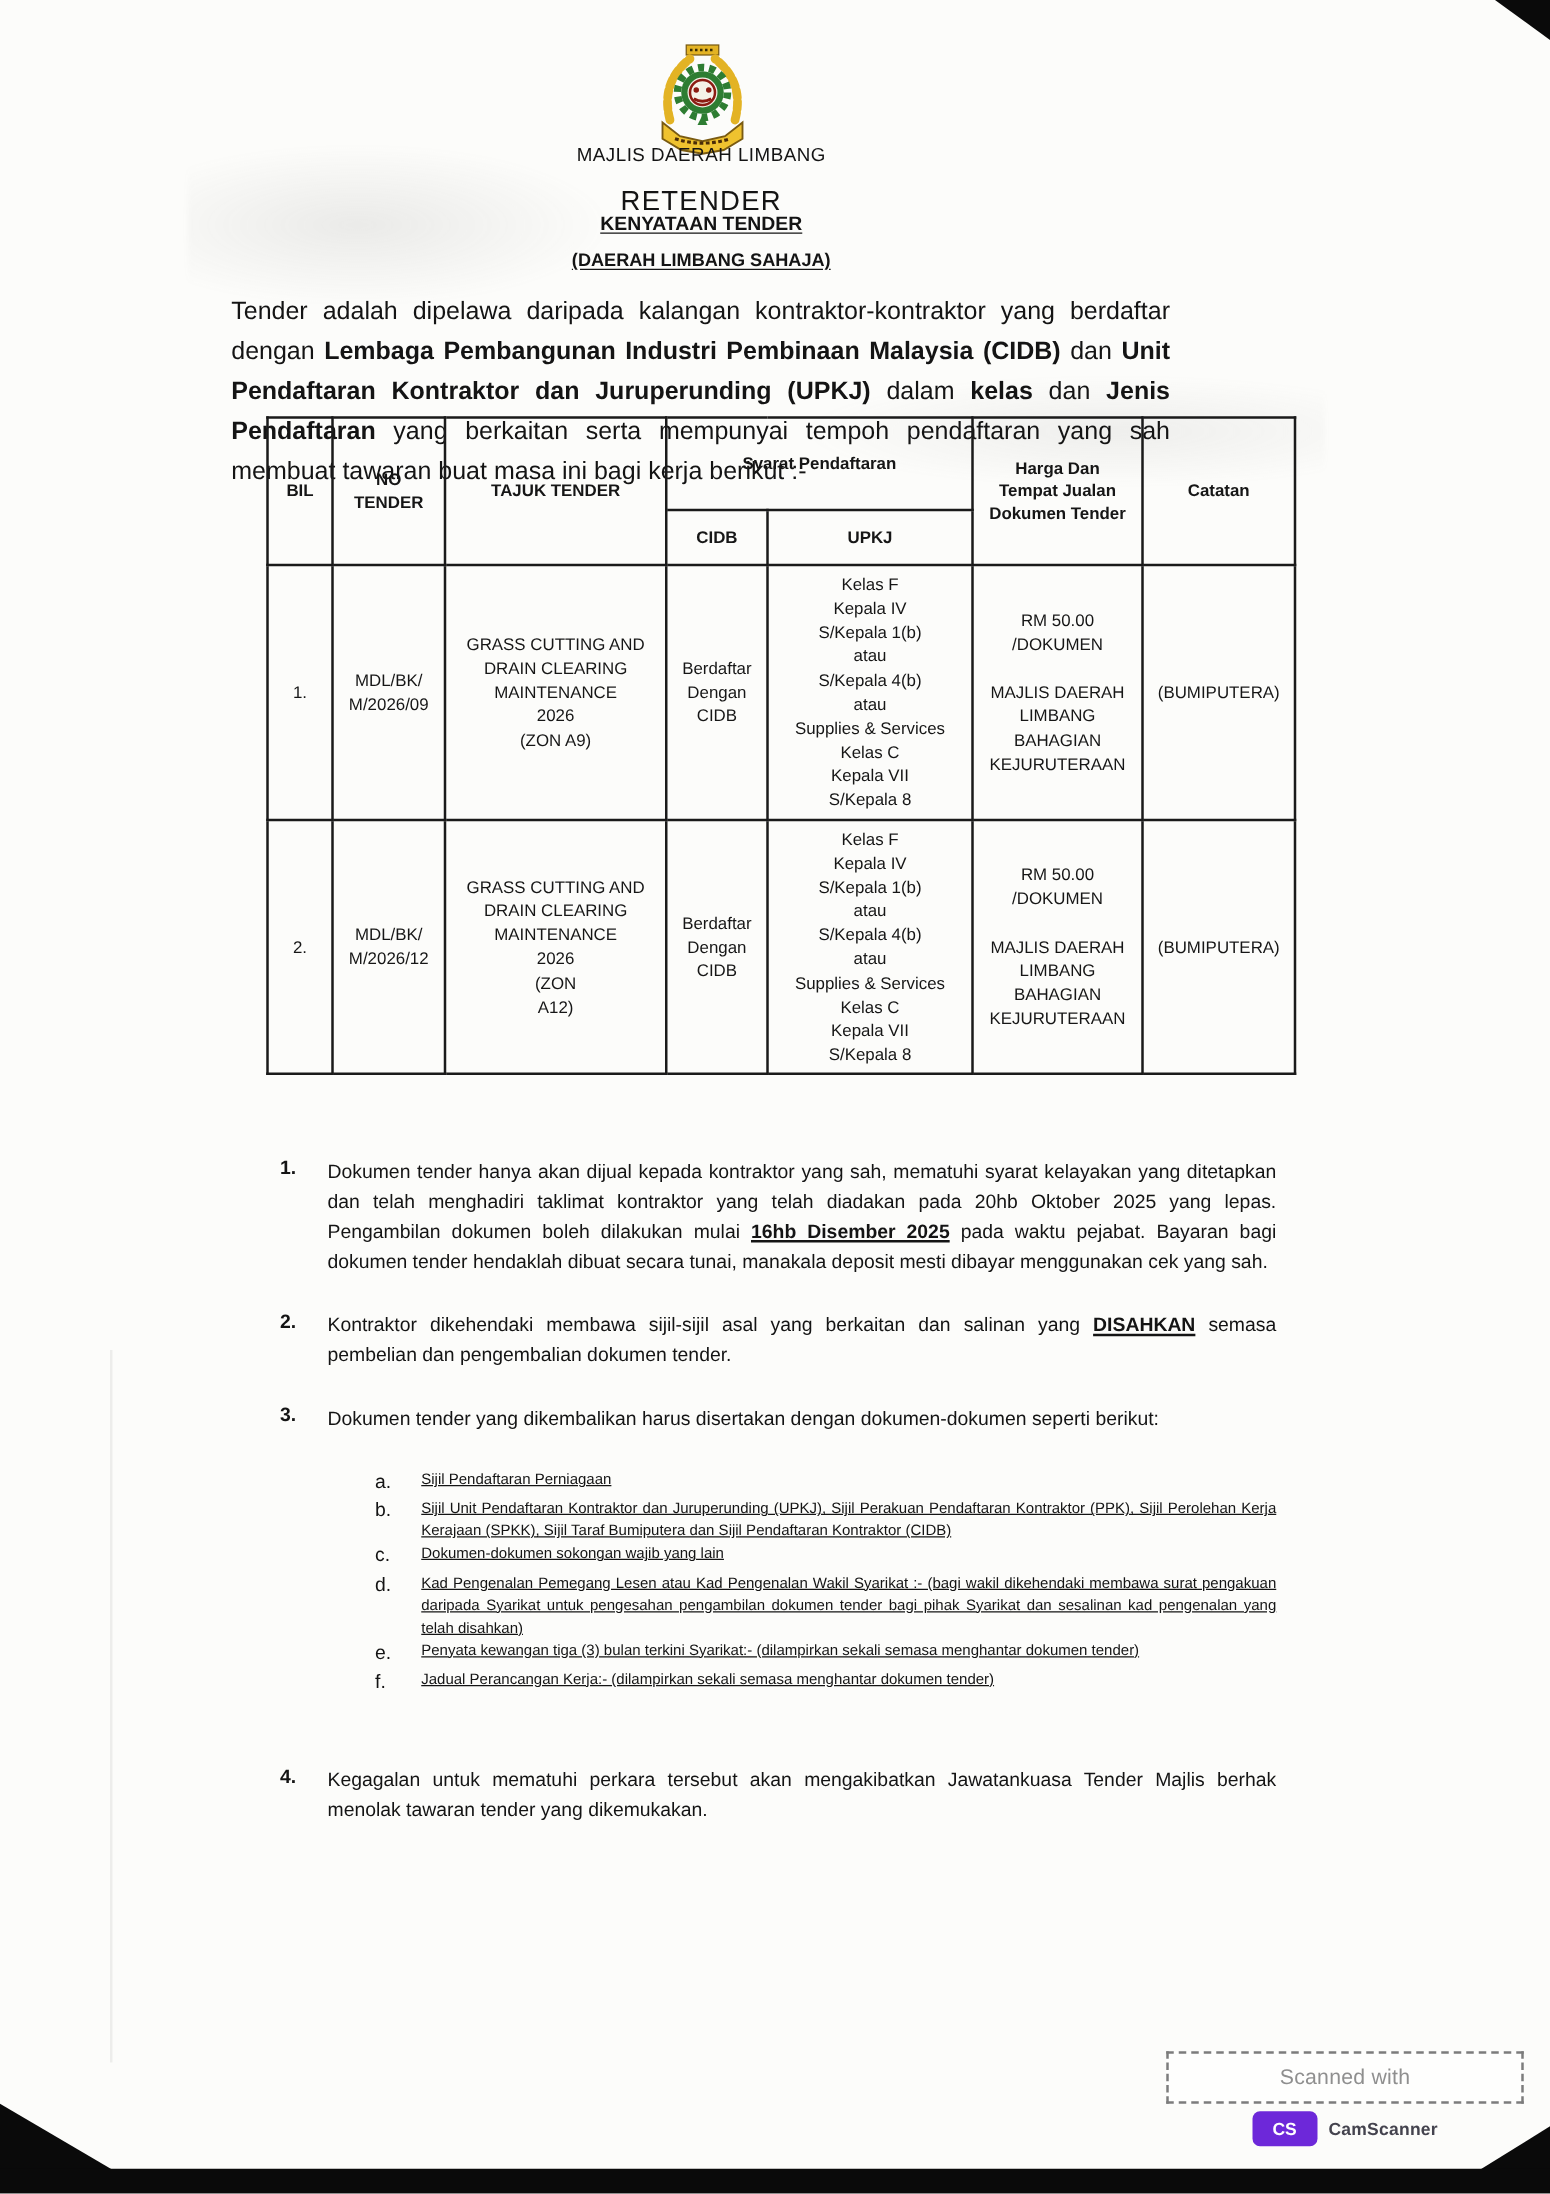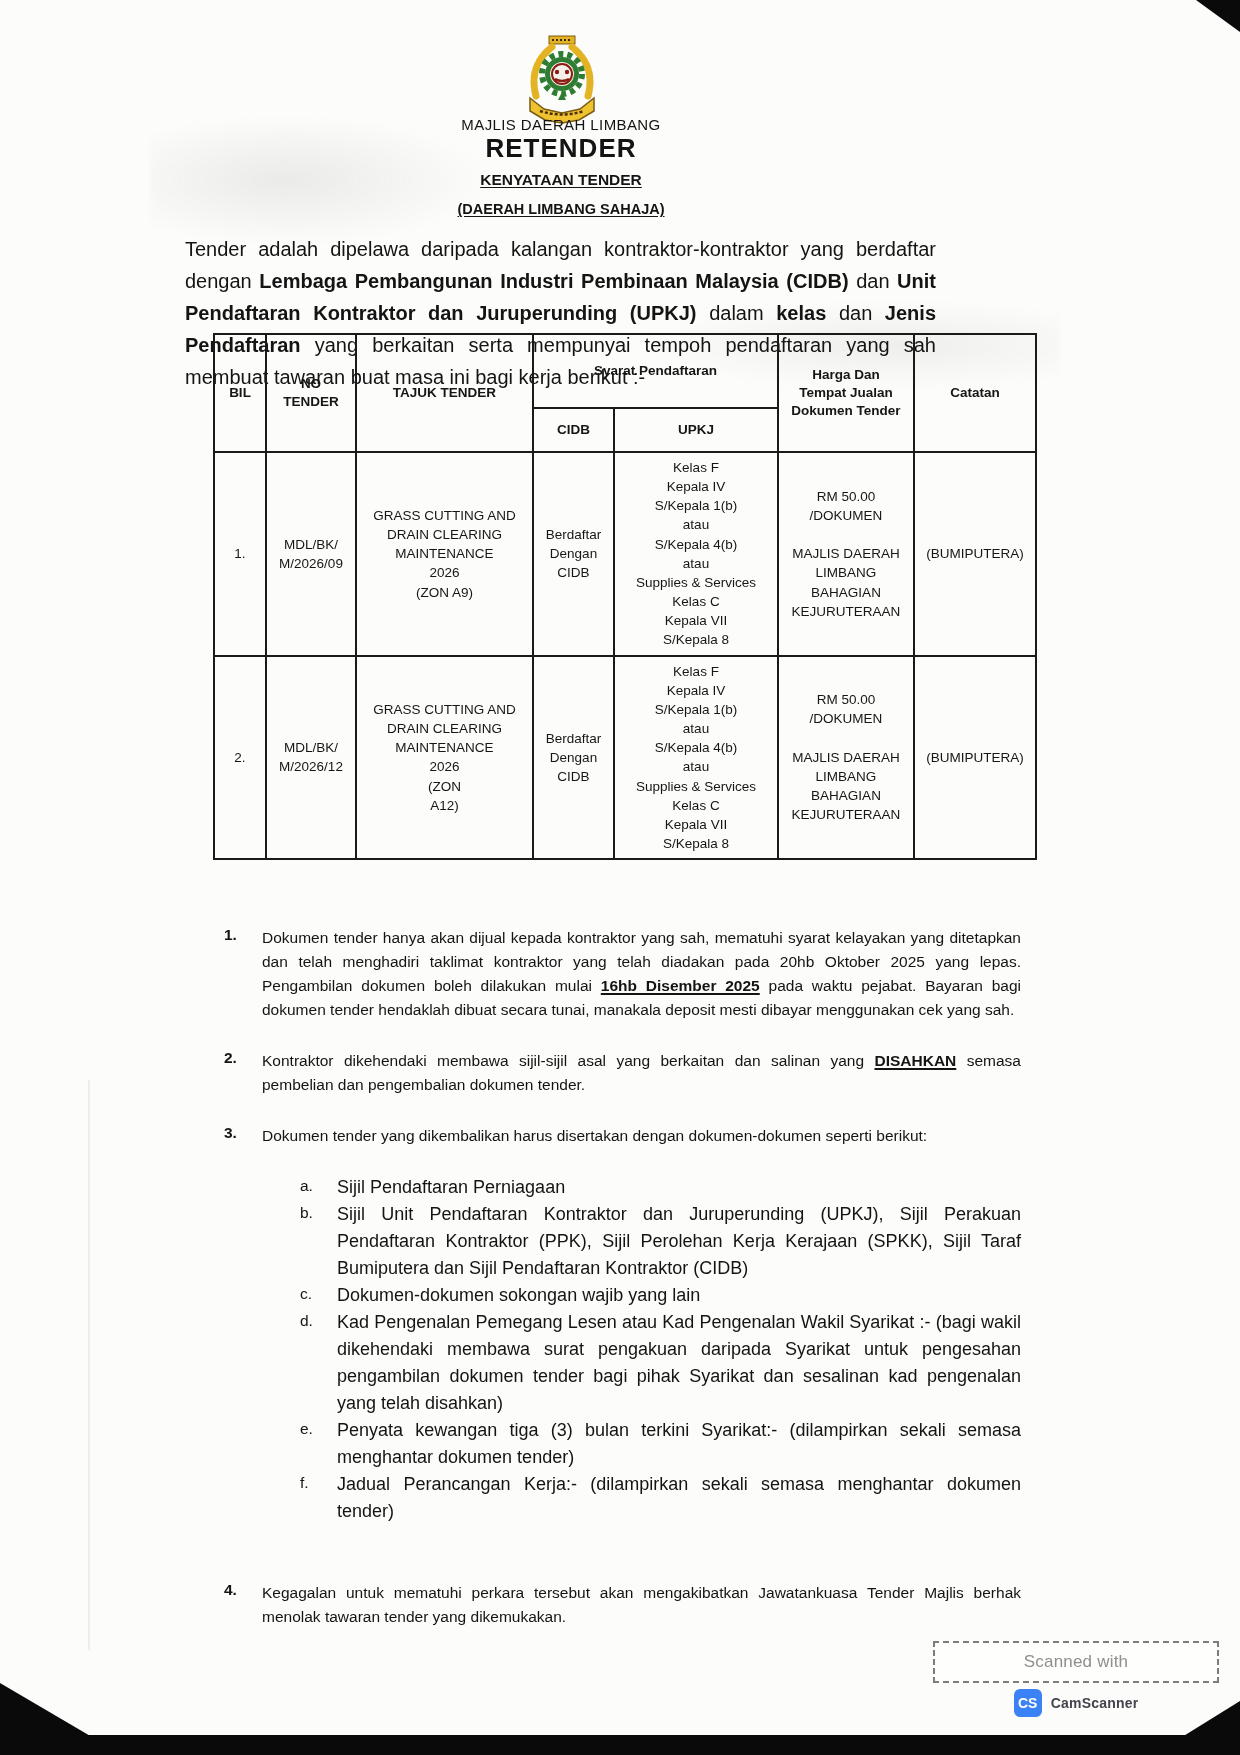--- a/index.html
+++ b/index.html
@@ -19,21 +19,21 @@
   .smudge{position:absolute;pointer-events:none;}
   .smudge.s1{left:150px;top:115px;width:340px;height:130px;
     background:radial-gradient(ellipse at 40% 50%,rgba(110,110,110,.12),transparent 70%);filter:blur(2px);}
   .smudge.s2{left:640px;top:300px;width:420px;height:90px;
     background:radial-gradient(ellipse at 60% 50%,rgba(120,120,120,.10),transparent 70%);filter:blur(2px);}
   .fold-line{position:absolute;left:88px;top:1080px;width:2px;height:570px;background:rgba(0,0,0,.06);}
   
   .crest{position:absolute;left:522px;top:34px;}
   .center-block{position:absolute;left:185px;width:752px;text-align:center;}
   .org-name{top:116px;font-size:15px;font-weight:400;letter-spacing:.4px;}
-  .doc-title{top:133px;font-size:26px;font-weight:700;letter-spacing:1px;}
+  .doc-title{top:148px;font-size:22px;font-weight:400;letter-spacing:1px;}
   .doc-sub1{top:171px;font-size:15.5px;font-weight:700;text-decoration:underline;text-underline-offset:2px;}
   .doc-sub2{top:201px;font-size:14.5px;font-weight:700;text-decoration:underline;text-underline-offset:2px;}
   
   .intro{position:absolute;left:185px;top:213px;width:751px;
     font-size:20px;line-height:1.6;text-align:justify;}
   .intro b{font-weight:700;}
   
   .tender-table{position:absolute;left:213px;top:333px;width:822px;
     border-collapse:collapse;table-layout:fixed;}
   .tender-table th,.tender-table td{
@@ -48,27 +48,27 @@
   .pre{white-space:pre-line;}
   
   .notes{position:absolute;left:224px;top:926px;width:797px;}
   .note{display:flex;margin-bottom:27px;}
   .note-num{width:38px;flex:none;font-size:15.5px;font-weight:700;}
   .note-body{flex:1;font-size:15.5px;line-height:1.55;text-align:justify;}
   .bu{font-weight:700;text-decoration:underline;text-decoration-thickness:2px;text-underline-offset:2px;}
   .sublist{margin:-2px 0 56px 76px;}
   .sub-row{display:flex;}
   .sub-label{width:37px;flex:none;font-size:15.5px;line-height:1.5;}
-  .sub-text{flex:1;font-size:18px;line-height:1.5;text-align:justify;}
+  .sub-text{flex:1;font-size:12px;line-height:1.5;text-align:justify;text-decoration:underline;}
   
   .cs-badge{position:absolute;left:933px;top:1641px;width:286px;}
   .cs-dashed{border:2px dashed #7c7c7c;height:38px;display:flex;align-items:center;justify-content:center;background:rgba(255,255,255,.6);}
   .cs-line1{color:#8f8f8f;font-size:17px;letter-spacing:.2px;}
   .cs-row{display:flex;align-items:center;justify-content:center;gap:9px;margin-top:6px;}
-  .cs-logo{width:28px;height:28px;border-radius:6px;background:#3b82f6;color:#fff;
+  .cs-logo{width:52px;height:28px;border-radius:6px;background:#6d28d9;color:#fff;
     font-weight:700;font-size:14px;display:flex;align-items:center;justify-content:center;}
   .cs-brand{font-size:14px;font-weight:700;color:#44434e;letter-spacing:.2px;}
 </style>
 </head>
 <body>
 
 <div class="page">
 
   <div class="smudge s1"></div>
   <div class="smudge s2"></div>

